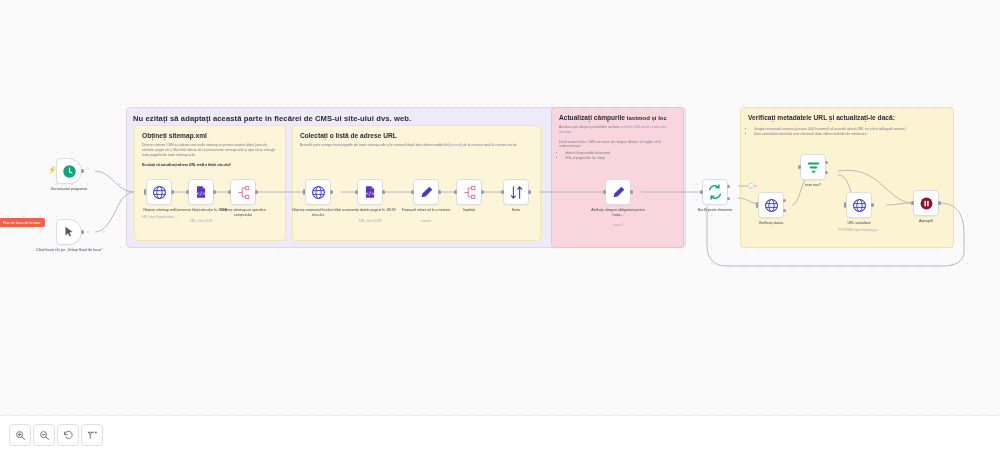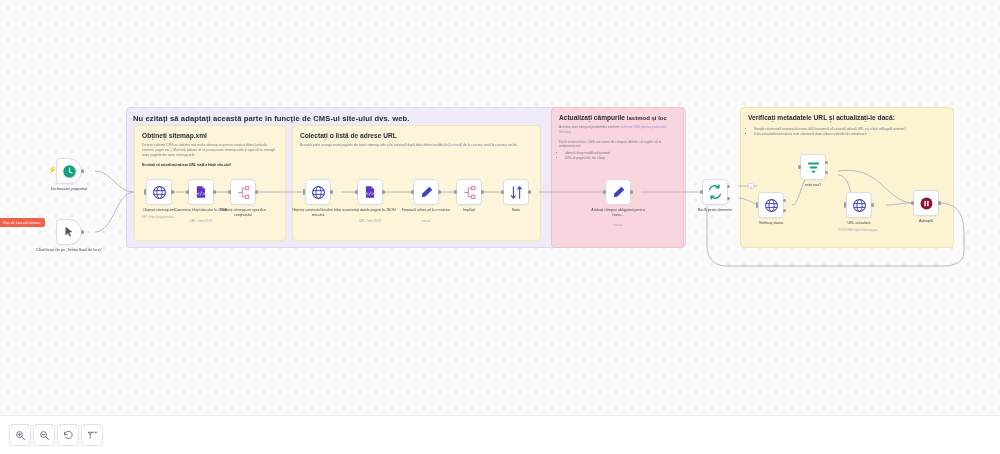--- a/index.html
+++ b/index.html
@@ -117,21 +117,21 @@
     display:flex; align-items:center; justify-content:center;
     font-size:4px; color:#8a8a98;
   }
 </style>
 </head>
 <body>
 
 <div id="canvas">
 
   <div class="sticky" id="note-purple">
-    <div class="s-title">Nu ezitați să adaptați această parte în funcție de CMS-ul site-ului dvs. web.</div>
+    <div class="s-title">Nu ezitați să adaptați această parte în fiecărei de CMS-ul site-ului dvs. web.</div>
   </div>
 
   <div class="sticky" id="note-y1">
     <div class="pad">
       <div class="ytitle">Obțineți sitemap.xml</div>
       <div class="ytext" style="margin-top:4px">Diverse sisteme CMS au adesea mai multe sitemap-uri pentru conținut diferit (articole, etichete, pagini etc.). Mai întâi trebuie să se preaia toate sitemap-urile și apoi să se extragă toate paginile din toate sitemap-urile</div>
       <div class="ytext" style="margin-top:6px"><b>Nu uitați să actualizați adresa URL reală a hărții site-ului!</b></div>
     </div>
   </div>
 

